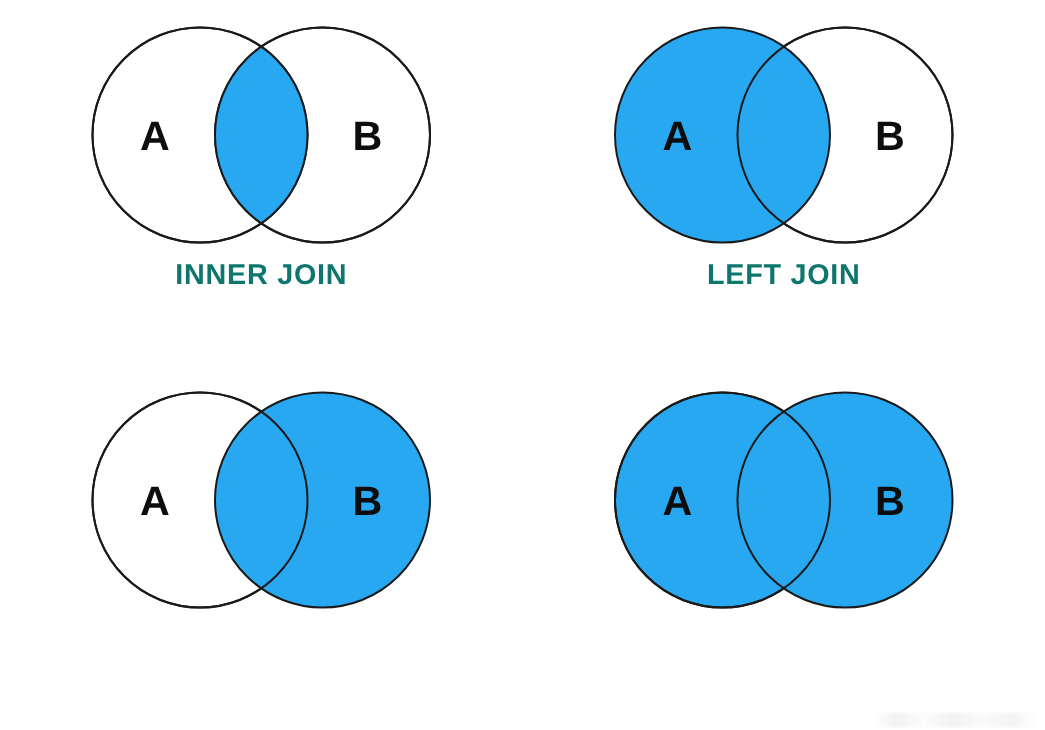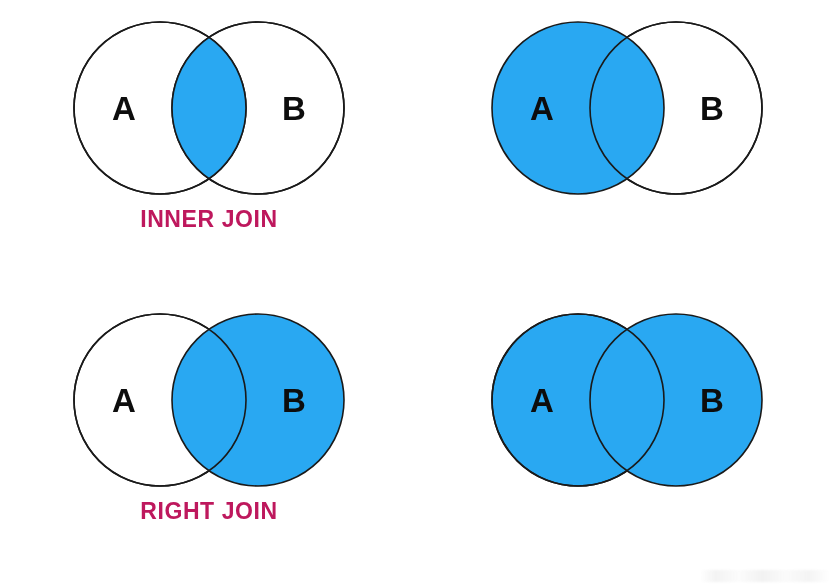--- a/index.html
+++ b/index.html
@@ -37,21 +37,21 @@
   .venn-label {
     position: absolute;
     left: 0;
     top: 206px;
     width: 418px;
     text-align: center;
     font-family: "Liberation Sans", sans-serif;
     font-size: 23px;
     font-weight: bold;
     letter-spacing: 0.6px;
-    color: #be185d;
+    color: #0f766e;
     white-space: nowrap;
   }
   .set-letter {
     font-family: "Liberation Sans", sans-serif;
     font-size: 33px;
     font-weight: bold;
     fill: #0d0d0d;
   }
   .watermark {
     position: absolute;
@@ -98,31 +98,31 @@
   </div>
 
   <div class="panel" id="panel-left">
     <svg class="venn-svg" viewBox="0 0 418 216">
       <circle cx="258" cy="108" r="86" fill="#ffffff" stroke="#1a1a1a" stroke-width="1.6"></circle>
       <circle cx="160" cy="108" r="86" fill="#29A8F2" stroke="#1a1a1a" stroke-width="1.6"></circle>
       <circle cx="258" cy="108" r="86" fill="none" stroke="#1a1a1a" stroke-width="1.6"></circle>
       <text class="set-letter" x="124" y="120" text-anchor="middle">A</text>
       <text class="set-letter" x="294" y="120" text-anchor="middle">B</text>
     </svg>
+    <div class="venn-label">LEFT JOIN</div>
   </div>
 
   <div class="panel" id="panel-right">
     <svg class="venn-svg" viewBox="0 0 418 216">
       <circle cx="160" cy="108" r="86" fill="#ffffff" stroke="#1a1a1a" stroke-width="1.6"></circle>
       <circle cx="258" cy="108" r="86" fill="#29A8F2" stroke="#1a1a1a" stroke-width="1.6"></circle>
       <circle cx="160" cy="108" r="86" fill="none" stroke="#1a1a1a" stroke-width="1.6"></circle>
       <text class="set-letter" x="124" y="120" text-anchor="middle">A</text>
       <text class="set-letter" x="294" y="120" text-anchor="middle">B</text>
     </svg>
-    <div class="venn-label">RIGHT JOIN</div>
   </div>
 
   <div class="panel" id="panel-fullouter">
     <svg class="venn-svg" viewBox="0 0 418 216">
       <circle cx="160" cy="108" r="86" fill="#29A8F2" stroke="#1a1a1a" stroke-width="1.6"></circle>
       <circle cx="258" cy="108" r="86" fill="#29A8F2" stroke="#1a1a1a" stroke-width="1.6"></circle>
       <circle cx="160" cy="108" r="86" fill="none" stroke="#1a1a1a" stroke-width="1.6"></circle>
       <text class="set-letter" x="124" y="120" text-anchor="middle">A</text>
       <text class="set-letter" x="294" y="120" text-anchor="middle">B</text>
     </svg>

